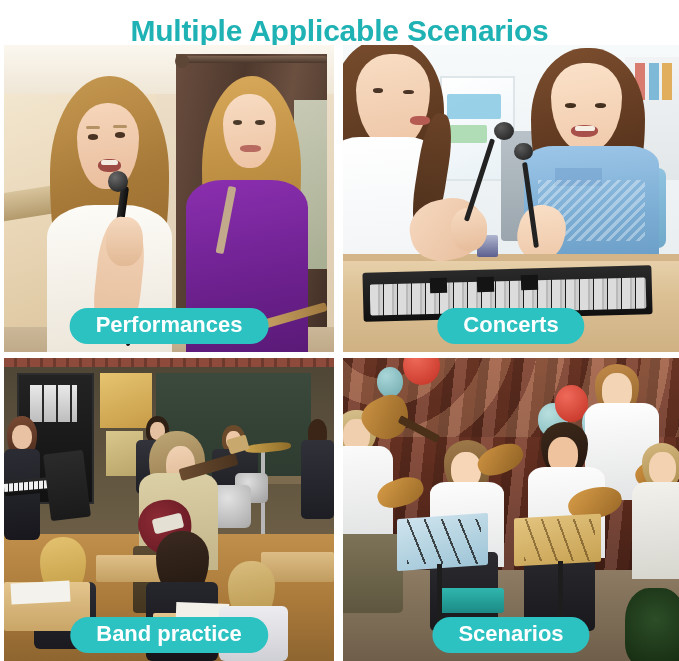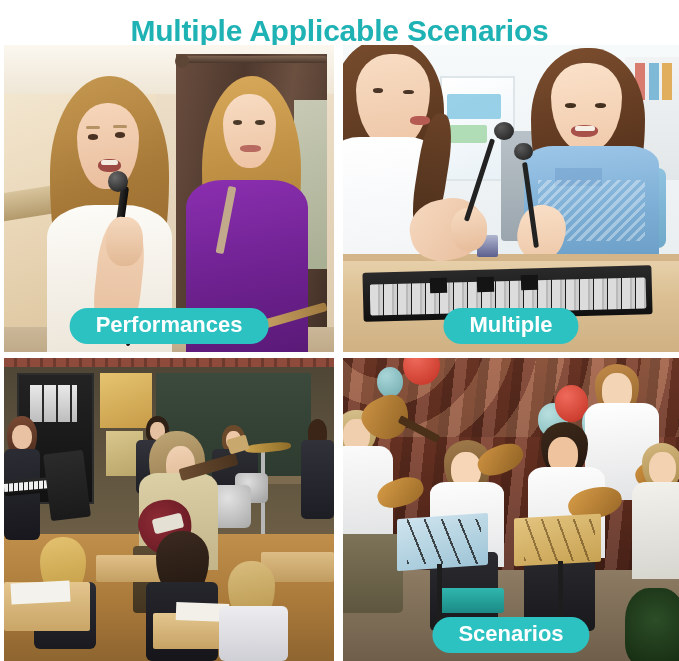--- a/index.html
+++ b/index.html
@@ -598,21 +598,21 @@
         <div class="mal1s"></div>
           <div class="mal1h"></div>
         <div class="mal2s"></div>
           <div class="mal2h"></div>
         <div class="glock"></div>
           <div class="bars"></div>
         <div class="blk1"></div>
           <div class="blk2"></div>
           <div class="blk3"></div>
       </div>
-      <div class="badge">Multiple</div>
+      <div class="badge">Concerts</div>
     </div>
 
     <div class="panel p3">
       <div class="scene">
         <div class="wall"></div>
           <div class="trim"></div>
         <div class="board"></div>
           <div class="btray"></div>
         <div class="poster"></div>
           <div class="poster2"></div>
@@ -652,20 +652,21 @@
           <div class="pup1b"></div>
         <div class="pup2h"></div>
           <div class="pup2b"></div>
         <div class="desk1"></div>
           <div class="paper1"></div>
         <div class="desk4"></div>
           <div class="paper2"></div>
         <div class="pup3h"></div>
           <div class="pup3b"></div>
       </div>
+      <div class="badge">Band practice</div>
     </div>
 
     <div class="panel p4">
       <div class="scene">
         <div class="drape"></div>
           <div class="swag"></div>
         <div class="bal6"></div>
           <div class="bal1"></div>
           <div class="bal3"></div>
         <div class="bal2"></div>

